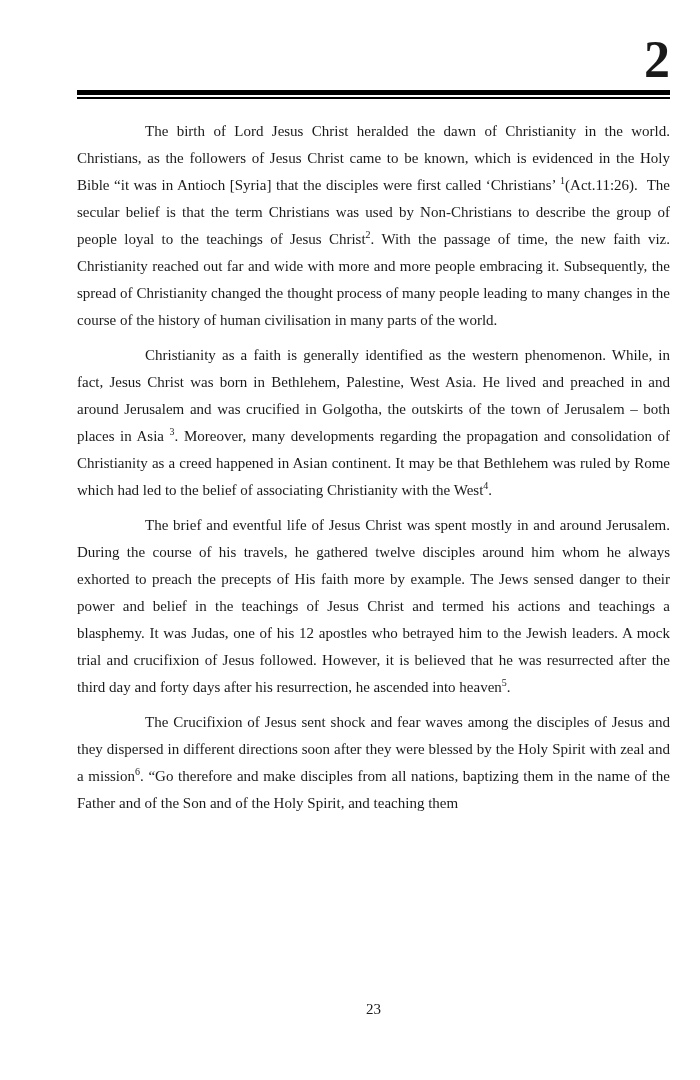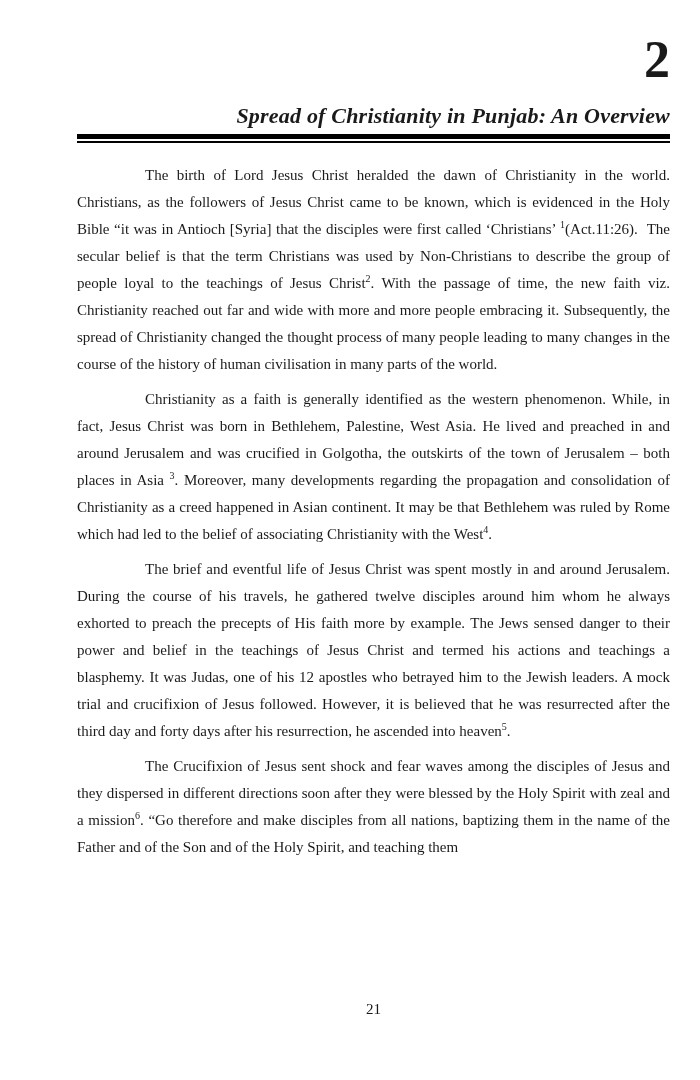--- a/index.html
+++ b/index.html
@@ -75,25 +75,24 @@
     line-height: 18px;
   }
 </style>
 </head>
 <body>
 
 <div class="page">
 
   <div class="chapter-number">2</div>
 
-  <h1 class="chapter-title">Spread of Christianity in Punjab: An Overview</h1>
 
   <div class="title-rule"></div>
 
   <div class="body-text">
       <p>The birth of Lord Jesus Christ heralded the dawn of Christianity in the world. Christians, as the followers of Jesus Christ came to be known, which is evidenced in the Holy Bible “it was in Antioch [Syria] that the disciples were first called ‘Christians’ <sup>1</sup>(Act.11:26).&nbsp; The secular belief is that the term Christians was used by Non-Christians to describe the group of people loyal to the teachings of Jesus Christ<sup>2</sup>. With the passage of time, the new faith viz. Christianity reached out far and wide with more and more people embracing it. Subsequently, the spread of Christianity changed the thought process of many people leading to many changes in the course of the history of human civilisation in many parts of the world.</p>
       <p>Christianity as a faith is generally identified as the western phenomenon. While, in fact, Jesus Christ was born in Bethlehem, Palestine, West Asia. He lived and preached in and around Jerusalem and was crucified in Golgotha, the outskirts of the town of Jerusalem – both places in Asia <sup>3</sup>. Moreover, many developments regarding the propagation and consolidation of Christianity as a creed happened in Asian continent. It may be that Bethlehem was ruled by Rome which had led to the belief of associating Christianity with the West<sup>4</sup>.</p>
       <p>The brief and eventful life of Jesus Christ was spent mostly in and around Jerusalem. During the course of his travels, he gathered twelve disciples around him whom he always exhorted to preach the precepts of His faith more by example. The Jews sensed danger to their power and belief in the teachings of Jesus Christ and termed his actions and teachings a blasphemy. It was Judas, one of his 12 apostles who betrayed him to the Jewish leaders. A mock trial and crucifixion of Jesus followed. However, it is believed that he was resurrected after the third day and forty days after his resurrection, he ascended into heaven<sup>5</sup>.</p>
       <p>The Crucifixion of Jesus sent shock and fear waves among the disciples of Jesus and they dispersed in different directions soon after they were blessed by the Holy Spirit with zeal and a mission<sup>6</sup>. “Go therefore and make disciples from all nations, baptizing them in the name of the Father and of the Son and of the Holy Spirit, and teaching them</p>
     </div>
 
-  <div class="page-number">21</div>
+  <div class="page-number">23</div>
 </div>
 
 </body></html>

